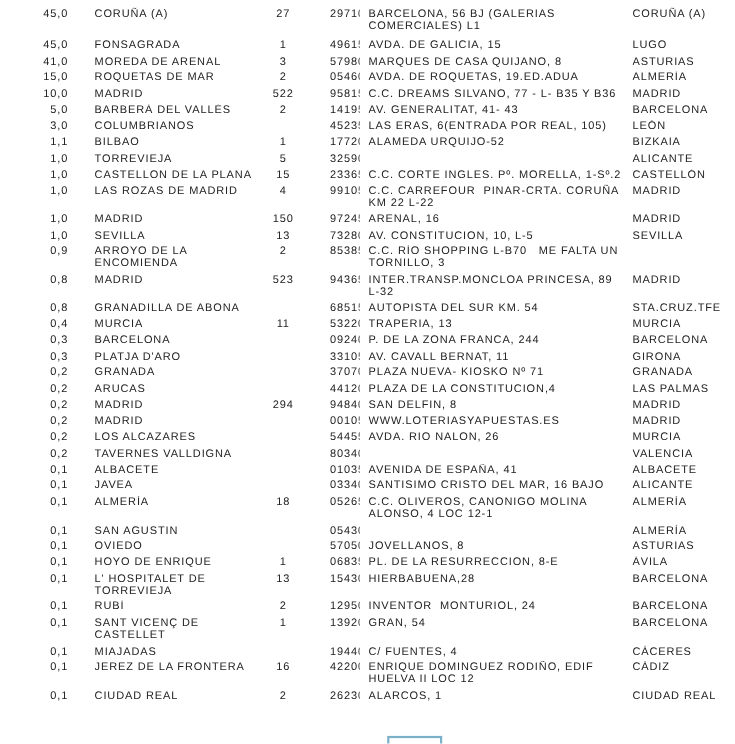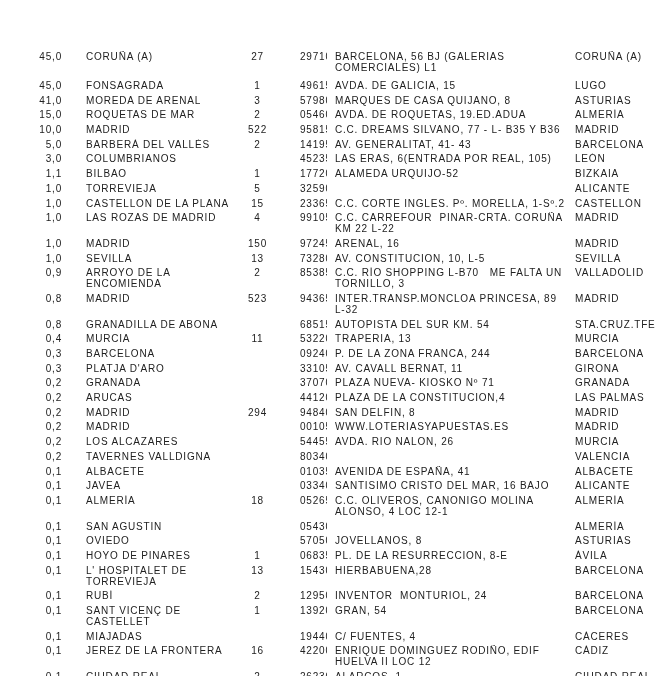--- a/index.html
+++ b/index.html
@@ -11,21 +11,20 @@
     width: 668px;
     height: 676px;
     overflow: hidden;
     position: relative;
     font-family: "Liberation Sans", sans-serif;
     color: #212121;
   }
   .page {
     position: absolute;
     inset: 0;
-    margin-top: 44px;
   }
   .table {
     padding-top: 7px;
     font-size: 10px;
     line-height: 11px;
     letter-spacing: 0.8px;
   }
   .row {
     display: grid;
     grid-template-columns: 62px 24px 152px 39px 23px 27px 8px 230px 10px 93px;
@@ -169,21 +168,20 @@
     <div class="c c-addr">AV. CONSTITUCION, 10, L-5</div>
     <div class="c c-prov">SEVILLA</div>
   </div>
 
   <div class="row">
     <div class="c c-pct">0,9</div>
     <div class="c c-city">ARROYO DE LA ENCOMIENDA</div>
     <div class="c c-count">2</div>
     <div class="c c-postal">85385</div>
     <div class="c c-addr">C.C. RÍO SHOPPING L-B70   ME FALTA UN TORNILLO, 3</div>
-    <div class="c c-prov">VALLADOLID</div>
   </div>
 
   <div class="row">
     <div class="c c-pct">0,8</div>
     <div class="c c-city">MADRID</div>
     <div class="c c-count">523</div>
     <div class="c c-postal">94365</div>
     <div class="c c-addr">INTER.TRANSP.MONCLOA PRINCESA, 89 L-32</div>
     <div class="c c-prov">MADRID</div>
   </div>
@@ -316,21 +314,21 @@
     <div class="c c-pct">0,1</div>
     <div class="c c-city">OVIEDO</div>
     <div class="c c-count"></div>
     <div class="c c-postal">57050</div>
     <div class="c c-addr">JOVELLANOS, 8</div>
     <div class="c c-prov">ASTURIAS</div>
   </div>
 
   <div class="row">
     <div class="c c-pct">0,1</div>
-    <div class="c c-city">HOYO DE PINARES</div>
+    <div class="c c-city">HOYO DE ENRIQUE</div>
     <div class="c c-count">1</div>
     <div class="c c-postal">06835</div>
     <div class="c c-addr">PL. DE LA RESURRECCION, 8-E</div>
     <div class="c c-prov">ÁVILA</div>
   </div>
 
   <div class="row">
     <div class="c c-pct">0,1</div>
     <div class="c c-city">L' HOSPITALET DE TORREVIEJA</div>
     <div class="c c-count">13</div>

